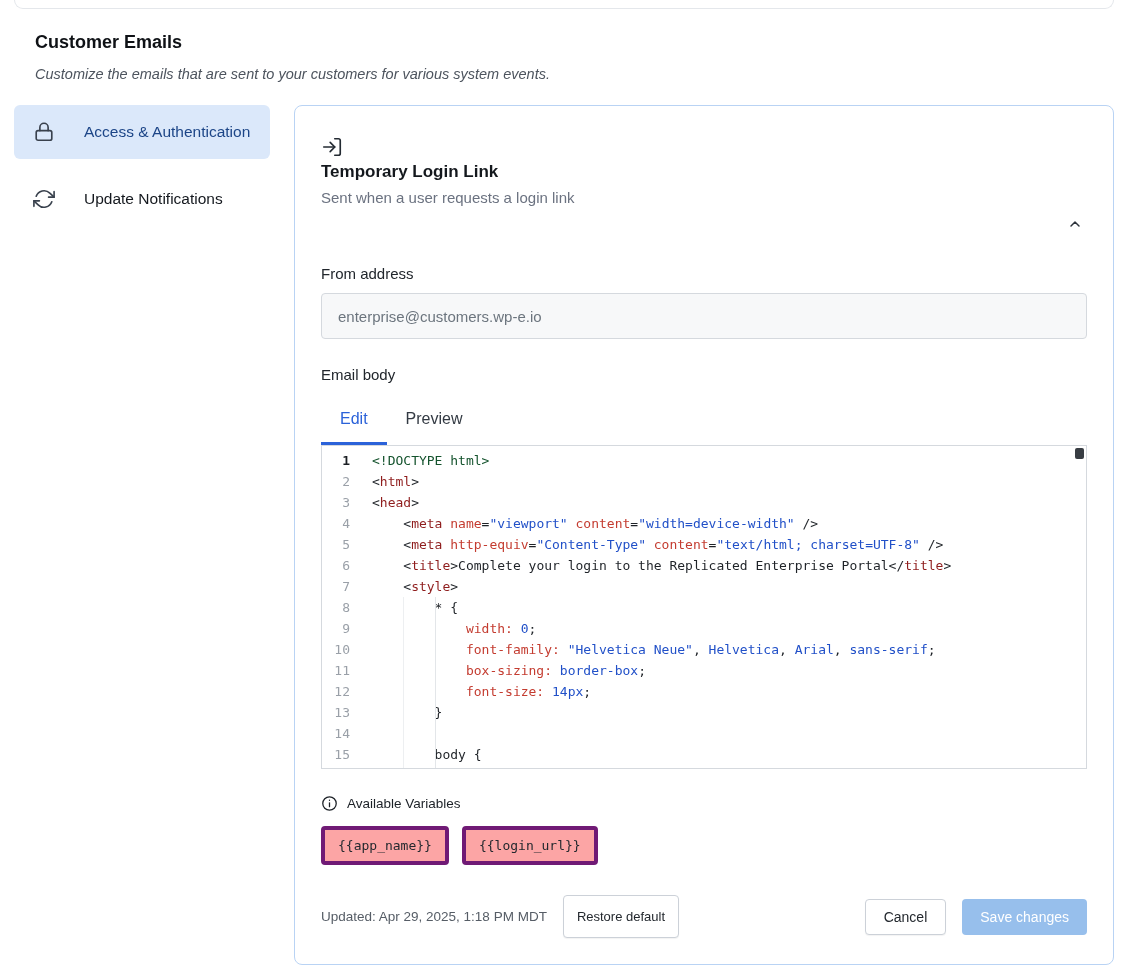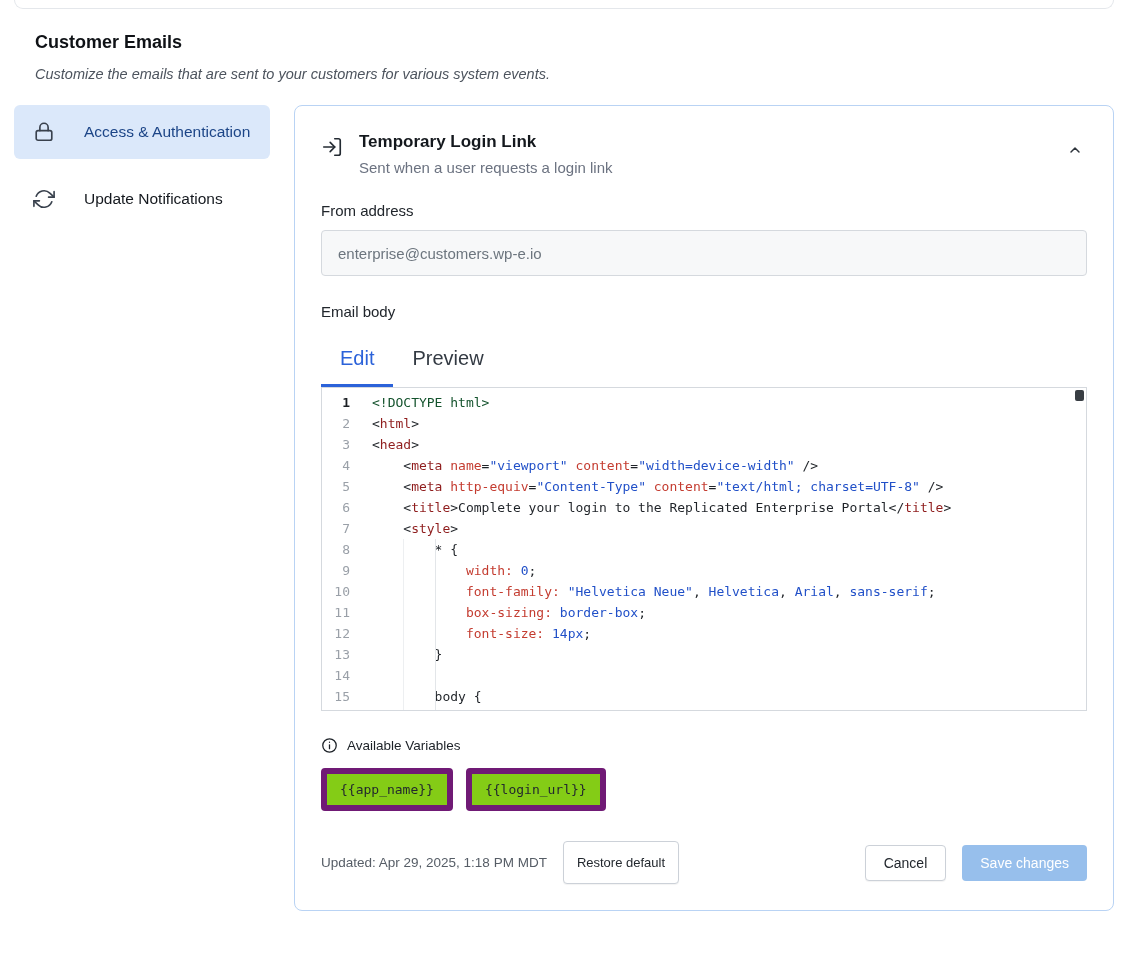--- a/index.html
+++ b/index.html
@@ -22,36 +22,36 @@
   .sidebar { width: 256px; flex: none; }
   .side-item { display: flex; align-items: center; gap: 27px; padding: 15px 19px; border-radius: 6px; cursor: pointer; margin-bottom: 13px; }
   .side-item.active { background: #dbe8fa; }
   .side-icon { width: 24px; flex: none; display: flex; color: #39414d; }
   .side-icon svg { width: 22px; height: 22px; }
   .side-label { font-size: 15.5px; line-height: 1.55; color: #14181e; }
   .side-item.active .side-label { color: #1c4587; font-weight: 500; }
 
   
   .panel { flex: 1; border: 1px solid #b9d3f4; border-radius: 8px; padding: 26px; background: #fff; }
-  .panel-header { display: flex; align-items: flex-start; margin-bottom: 26px; }
+  .panel-header { display: flex; align-items: flex-start; margin-bottom: 26px; flex-direction: column; }
   .panel-header-icon { width: 22px; margin-top: 4px; margin-right: 16px; color: #232a32; flex: none; }
   .panel-header-icon svg { width: 22px; height: 22px; }
   .panel-title { font-size: 17px; font-weight: 700; color: #14181d; }
   .panel-subtitle { margin-top: 7px; font-size: 15px; color: #6b7280; }
   .collapse-btn { margin-left: auto; margin-top: 6px; background: none; border: none; cursor: pointer; padding: 4px; color: #2d333b; }
   .collapse-btn svg { width: 16px; height: 16px; }
 
   .field { margin-bottom: 27px; }
   .field-label { display: block; font-size: 15px; color: #21262c; margin-bottom: 11px; }
   .text-input { width: 100%; height: 46px; border: 1px solid #d5d9de; border-radius: 4px; padding: 0 16px; font-size: 15px; font-family: inherit; color: #394049; background: #fff; outline: none; }
   .text-input.muted { background: #f7f8f9; color: #6c757e; }
 
   
   .tabs { display: flex; margin-top: 13px; }
-  .tab { padding: 14px 19px; font-size: 20px; color: #333a43; cursor: pointer; border-bottom: 3px solid transparent; }
+  .tab { padding: 14px 19px; font-size: 16px; color: #333a43; cursor: pointer; border-bottom: 3px solid transparent; }
   .tab.active { color: #2b62d9; border-bottom-color: #2b62d9; }
 
   
   .editor { position: relative; border: 1px solid #d5d9de; height: 324px; overflow: hidden; background: #fff; font-family: "DejaVu Sans Mono", "Liberation Mono", monospace; }
   .editor-content { padding-top: 4px; }
   .codeline { display: flex; line-height: 21px; min-height: 21px; font-size: 13px; white-space: pre; }
   .ln { flex: none; width: 28px; text-align: right; color: #9aa0a8; user-select: none; }
   .ln-active { color: #1b1f24; font-weight: 600; }
   .code { margin-left: 22px; }
   .tk-plain, .tk-punct { color: #1f2328; }
@@ -66,21 +66,21 @@
   .guide-1 { left: 81px; top: 151px; bottom: 0; background: #edeff1; }
   .guide-2 { left: 113px; top: 151px; bottom: 0; }
   .sb-thumb { position: absolute; top: 2px; right: 2px; width: 9px; height: 11px; background: #383d43; border-radius: 2px; cursor: pointer; }
 
   
   .vars { margin-top: 26px; }
   .vars-head { display: flex; align-items: center; gap: 9px; font-size: 13.5px; color: #1c2127; }
   .info-icon { display: flex; color: #1c2127; }
   .info-icon svg { width: 17px; height: 17px; }
   .chips { display: flex; gap: 13px; margin-top: 14px; }
-  .chip { font-family: "DejaVu Sans Mono", "Liberation Mono", monospace; font-size: 13px; color: #23282e; border: 6px solid #701a75; border-radius: 4px; padding: 8px 13px; background: #84cc16; cursor: pointer; }
+  .chip { font-family: "DejaVu Sans Mono", "Liberation Mono", monospace; font-size: 13px; color: #23282e; border: 4px solid #701a75; border-radius: 4px; padding: 8px 13px; background: #fca5a5; cursor: pointer; }
 
   
   .panel-footer { display: flex; align-items: center; margin-top: 30px; gap: 16px; }
   .updated { font-size: 13.5px; color: #565d66; }
   .btn { font-family: inherit; cursor: pointer; border-radius: 4px; }
   .btn-restore { font-size: 13px; padding: 13px 13px; border: 1px solid #ccd1d8; background: #fff; color: #23282e; box-shadow: 0 1px 1px rgba(0,0,0,.05); }
   .spacer { flex: 1; }
   .btn-cancel { font-size: 14px; padding: 9px 18px; border: 1px solid #ccd1d8; background: #fff; color: #23282e; box-shadow: 0 1px 1px rgba(0,0,0,.05); }
   .btn-save { font-size: 14px; padding: 10px 18px; border: none; background: #97bfec; color: #fff; }
 </style>

